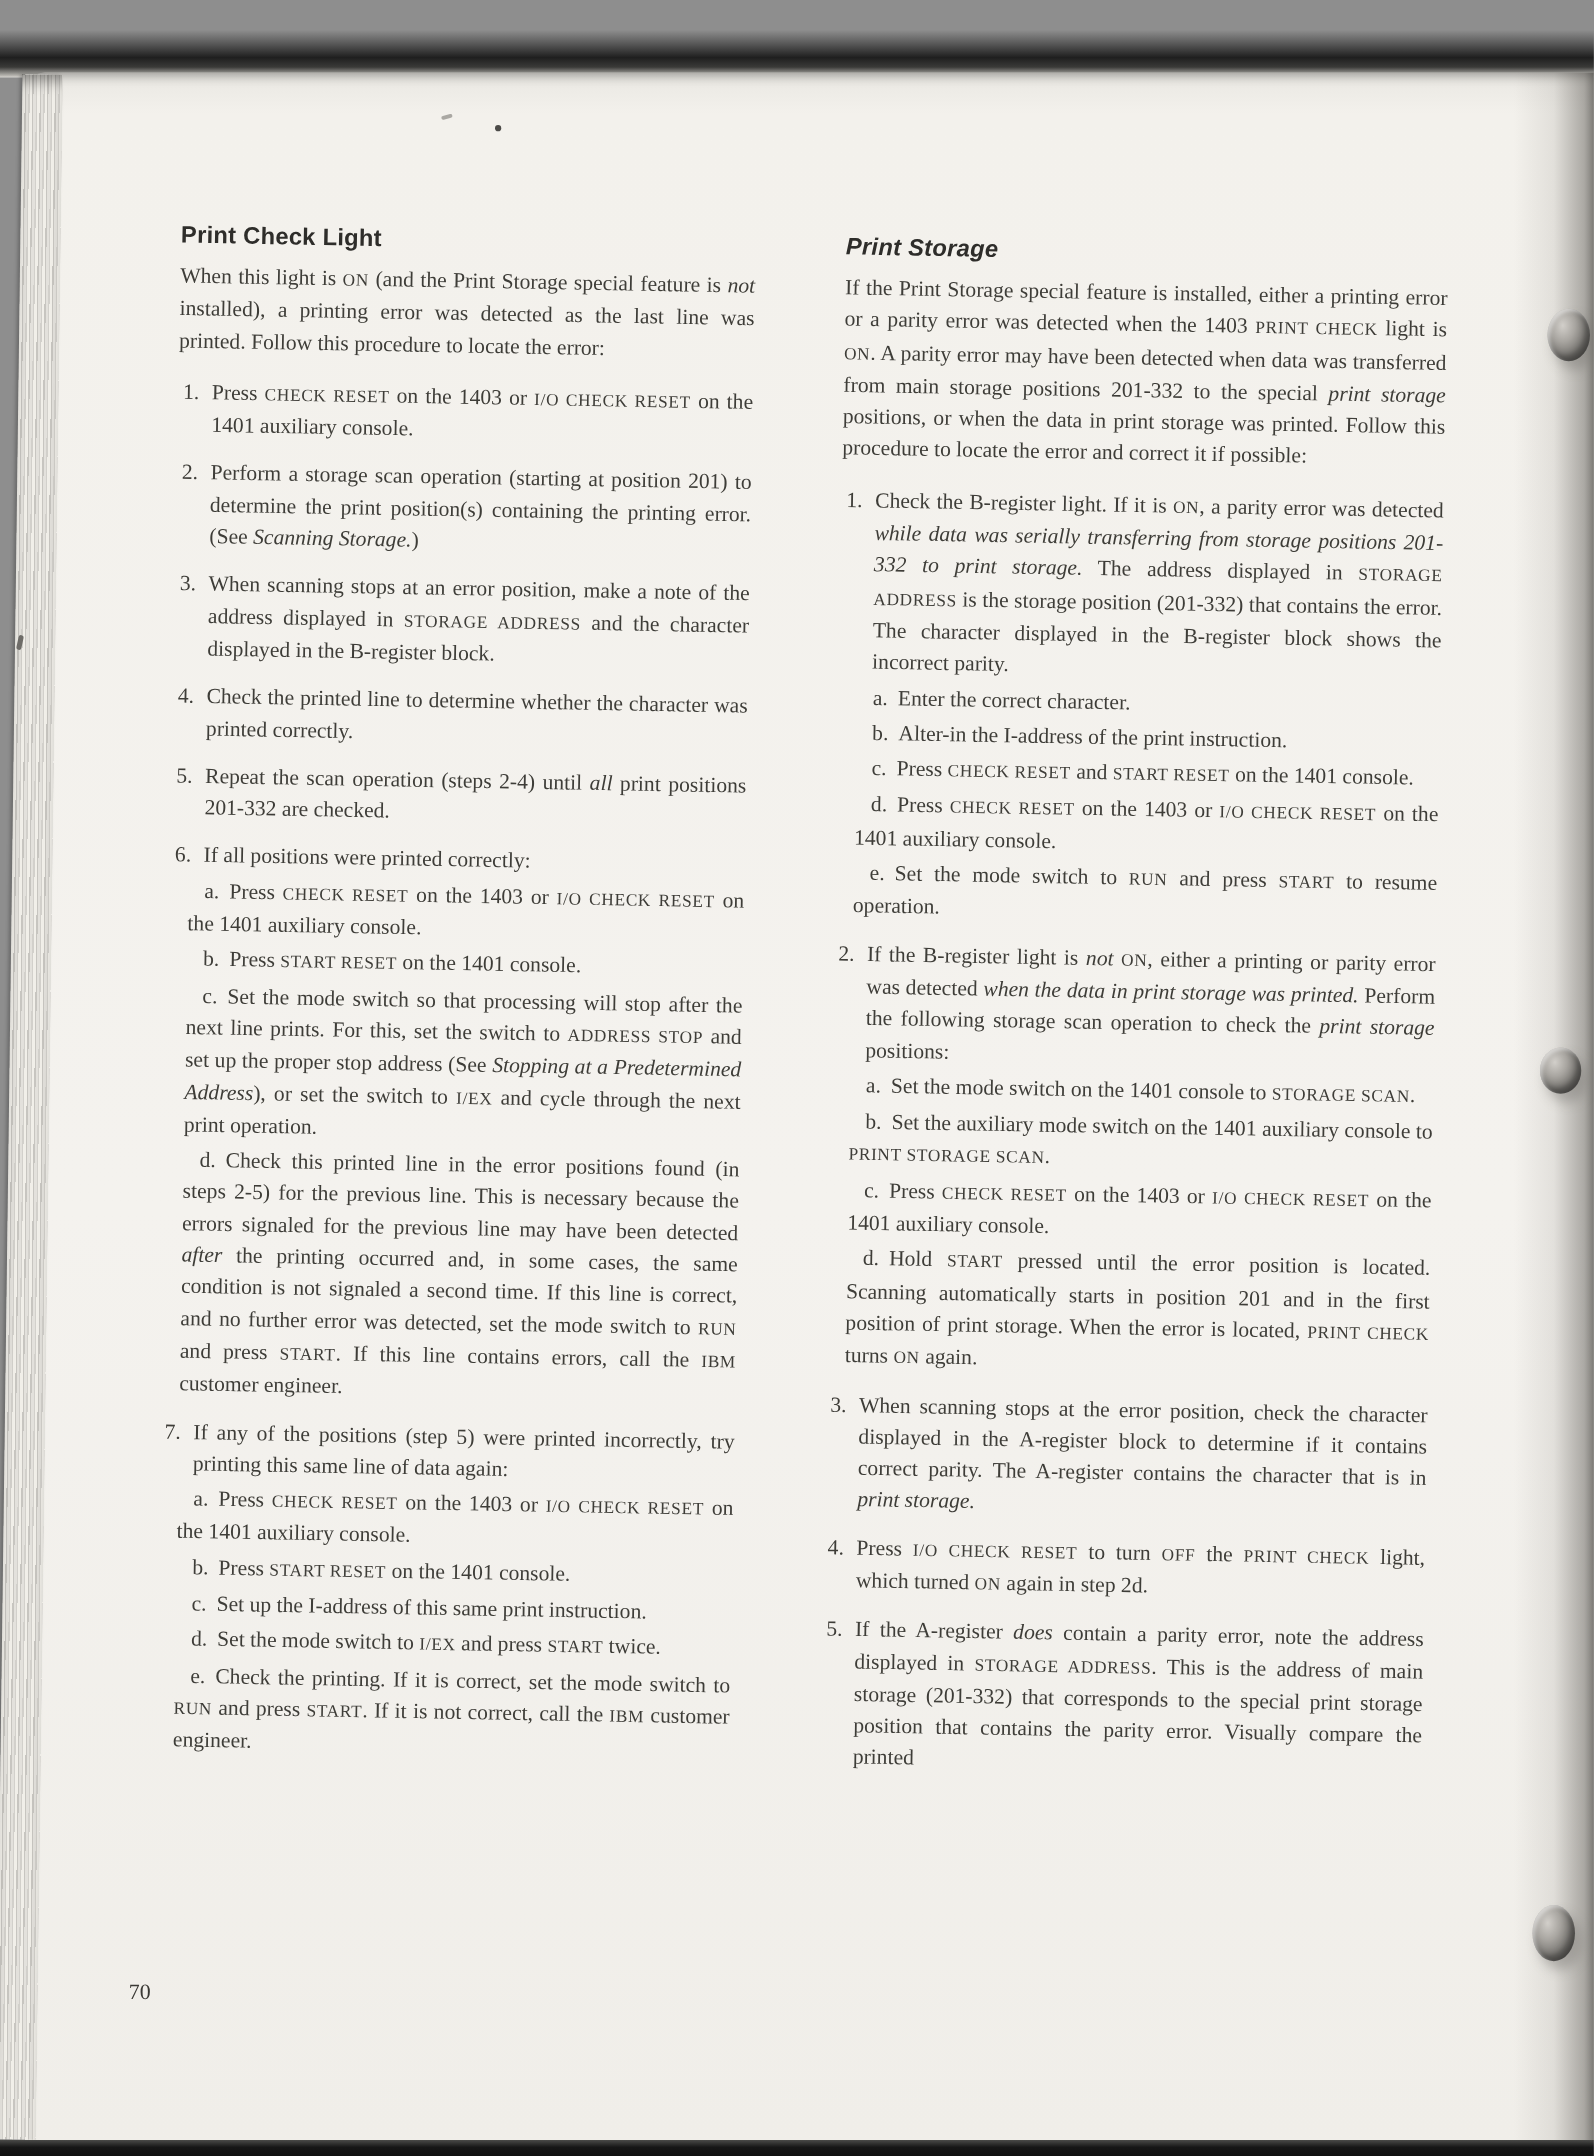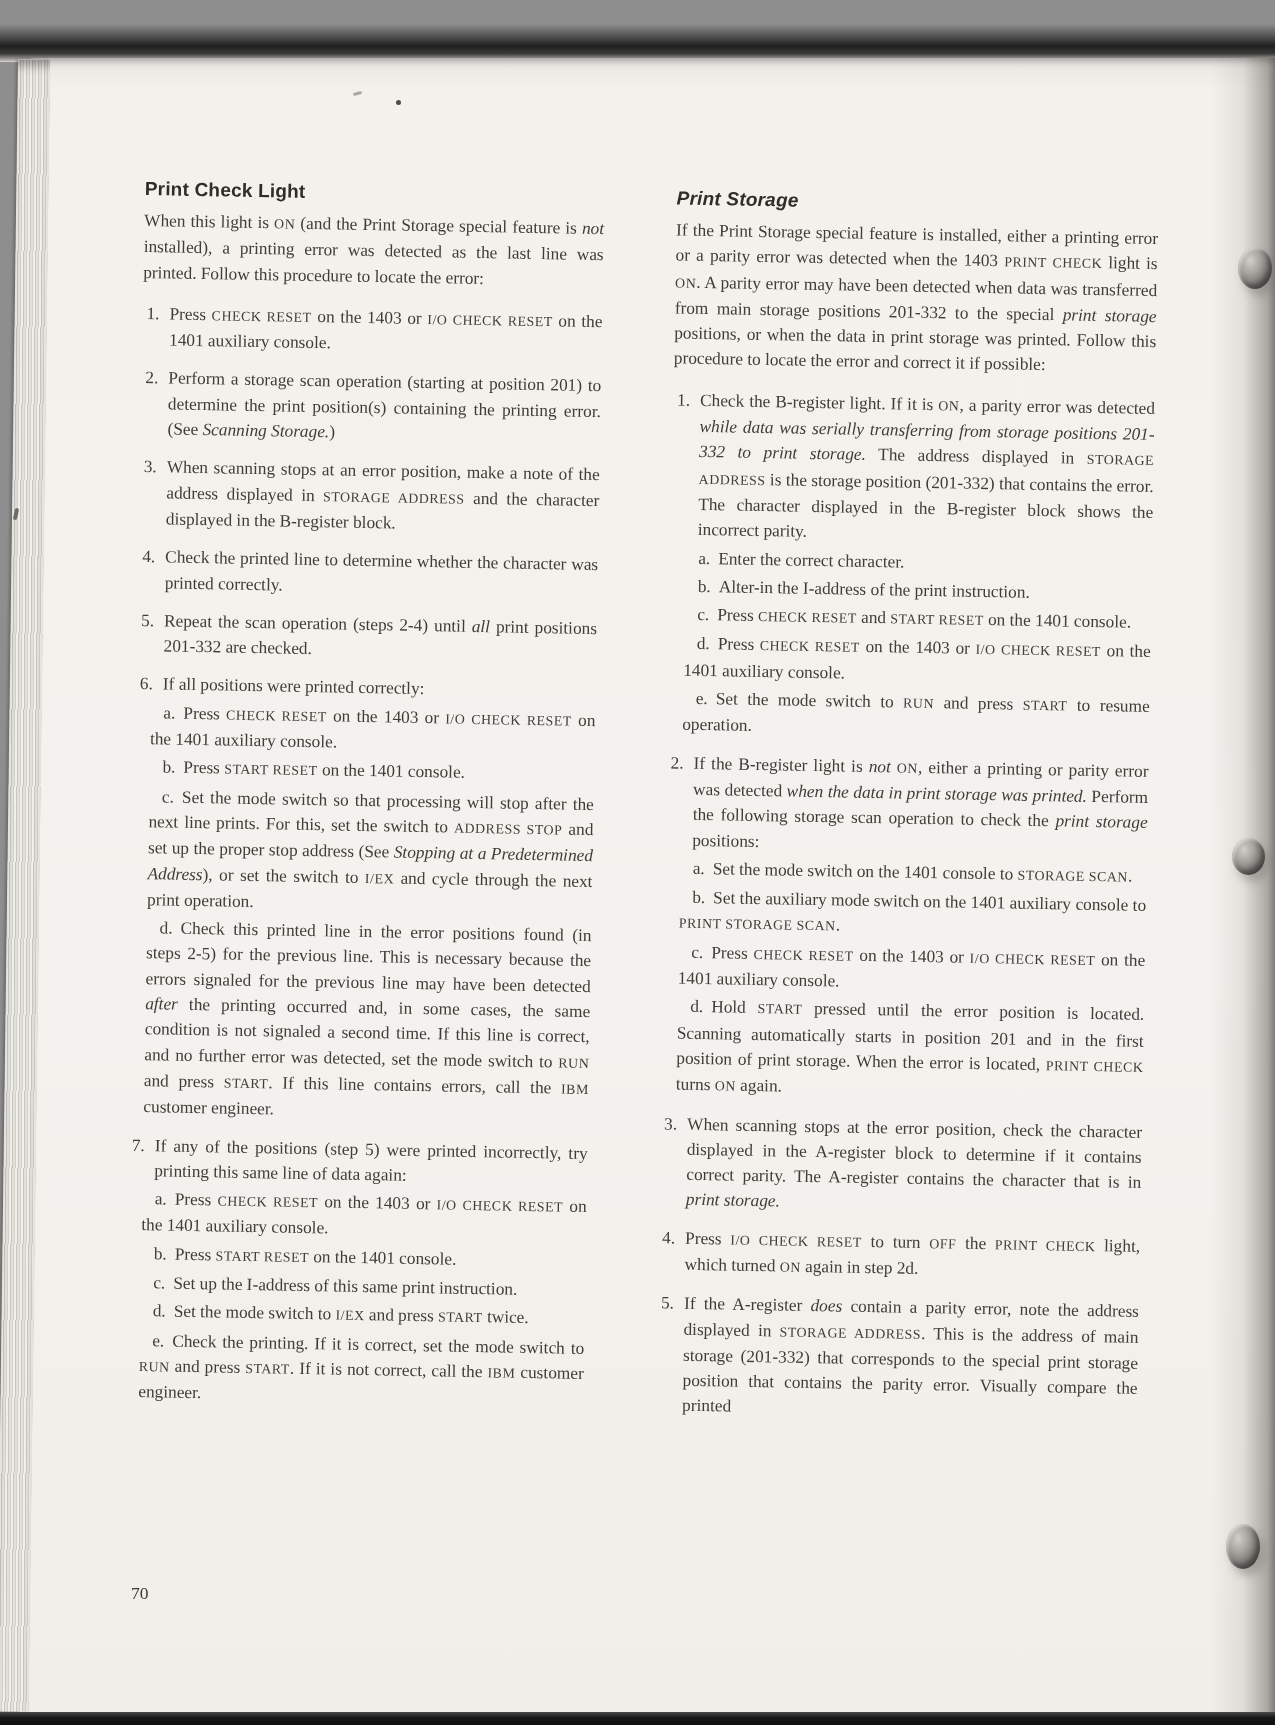--- a/index.html
+++ b/index.html
@@ -71,21 +71,21 @@
   .col-right h2{font-style:italic;}
   .intro{margin:0 0 16px 0;}
   .item{position:relative;padding-left:27px;margin-bottom:13px;}
   .item .num{position:absolute;left:4px;top:0;}
   .sub{margin-left:-12px;text-indent:13px;margin-top:3px;}
   .slabel{margin-right:8px;}
   .sc{font-size:0.8em;letter-spacing:0.04em;}
   .i{font-style:italic;}
   .page-number{
     position:absolute;left:103px;top:1583px;
-    font-size:17.5px;color:#3a3935;margin-left:28px;
+    font-size:17.5px;color:#3a3935;
   }
 </style>
 </head>
 <body>
 
 <div class="shadow-band"></div>
 <div class="page"></div>
 <div class="page-stack"></div>
 <div class="right-shade"></div>
 <div class="bottom-bar"></div>

